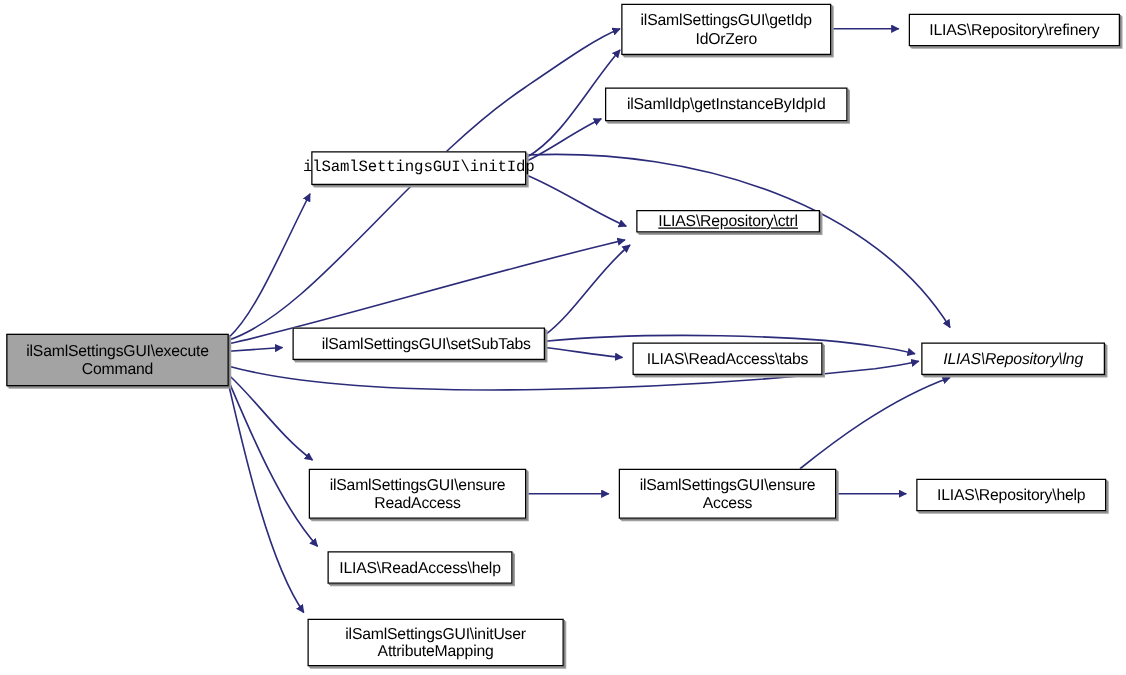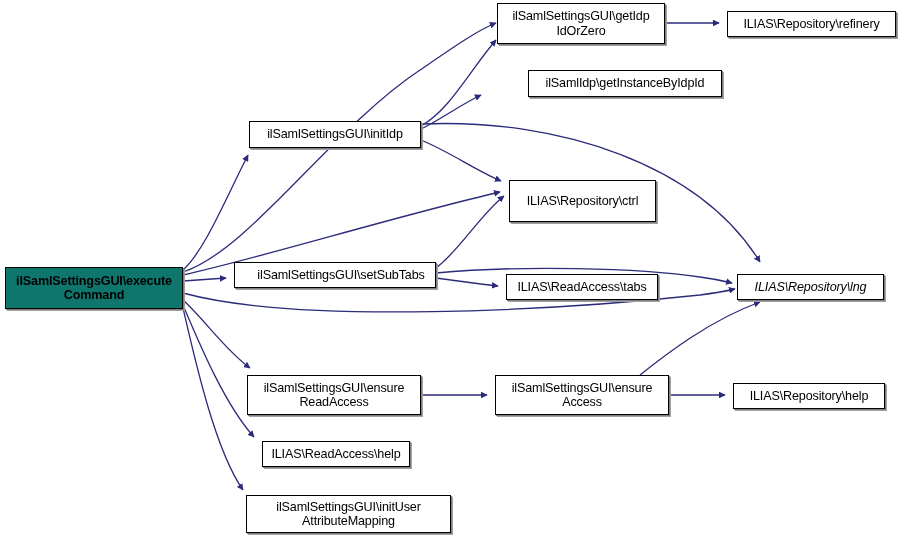--- a/index.html
+++ b/index.html
@@ -9,21 +9,21 @@
   #edges{position:absolute;left:0;top:0;width:901px;height:540px;}
   .node{position:absolute;box-sizing:border-box;
         border:1px solid #000000;
         box-shadow:1px 1px 0 0 #808080, 2px 2px 0 0 #a0a0a0;
         background:#ffffff;
         display:flex;align-items:center;justify-content:center;
         text-align:center;line-height:1.12;
         font-size:12.6px;color:#000000;
         letter-spacing:-0.15px;
         white-space:pre-line;}
-  .node.current{background:#0f766e;border:1px solid #000;font-weight:bold;}
+  .node.current{background:#a3a3a3;border:1px solid #000;}
 </style>
 </head>
 <body>
 
 <div id="graph">
   <svg id="edges" viewBox="0 0 901 540" xmlns="http://www.w3.org/2000/svg">
     <defs>
       <marker id="arrow" viewBox="0 0 10 10" refX="9" refY="5" markerWidth="5.2" markerHeight="5.2" orient="auto-start-reverse">
         <path d="M 0 0 L 10 5 L 0 10 z" fill="#2b2b7a"></path>
       </marker>
@@ -49,23 +49,23 @@
         <path d="M669,395 L725,395" fill="none" stroke="#2b2b7a" stroke-width="1.3" marker-end="url(#arrow)"></path>
         <path d="M640,375 C665,355 710,320 760,302" fill="none" stroke="#2b2b7a" stroke-width="1.3" marker-end="url(#arrow)"></path>
       </g>
   </svg>
   <div id="nodes">
       <div class="node current" style="left: 5px; top: 267px; width: 178px; height: 42px;">ilSamlSettingsGUI\execute
 Command</div>
       <div class="node" style="left: 497px; top: 3px; width: 168px; height: 41px;">ilSamlSettingsGUI\getIdp
 IdOrZero</div>
       <div class="node" style="left: 727px; top: 11px; width: 169px; height: 26px;">ILIAS\Repository\refinery</div>
-      <div class="node" style="left: 484px; top: 70px; width: 194px; height: 27px; margin-left: 44px;">ilSamlIdp\getInstanceByIdpId</div>
-      <div class="node" style="left: 249px; top: 121px; width: 172px; height: 27px;">ilSamlSettingsGUI\initIdp</div>
-      <div class="node" style="left: 509px; top: 180px; width: 147px; height: 42px;">ILIAS\Repository\ctrl</div>
+      <div class="node" style="left: 484px; top: 70px; width: 194px; height: 27px;">ilSamlIdp\getInstanceByIdpId</div>
+      <div class="node" style="left: 249px; top: 121px; width: 172px; height: 27px; font-family: Liberation Mono, monospace;">ilSamlSettingsGUI\initIdp</div>
+      <div class="node" style="left: 509px; top: 168px; width: 147px; height: 18px; text-decoration: underline;">ILIAS\Repository\ctrl</div>
       <div class="node" style="left: 234px; top: 262px; width: 202px; height: 26px; padding-left: 12px;">ilSamlSettingsGUI\setSubTabs</div>
       <div class="node" style="left: 506px; top: 274px; width: 152px; height: 26px;">ILIAS\ReadAccess\tabs</div>
       <div class="node" style="left: 737px; top: 274px; width: 147px; height: 26px; font-style: italic;">ILIAS\Repository\lng</div>
       <div class="node" style="left: 247px; top: 375px; width: 174px; height: 40px;">ilSamlSettingsGUI\ensure
 ReadAccess</div>
       <div class="node" style="left: 495px; top: 375px; width: 174px; height: 40px;">ilSamlSettingsGUI\ensure
 Access</div>
       <div class="node" style="left: 733px; top: 383px; width: 152px; height: 26px;">ILIAS\Repository\help</div>
       <div class="node" style="left: 262px; top: 441px; width: 148px; height: 26px;">ILIAS\ReadAccess\help</div>
       <div class="node" style="left: 246px; top: 495px; width: 205px; height: 38px;">ilSamlSettingsGUI\initUser

